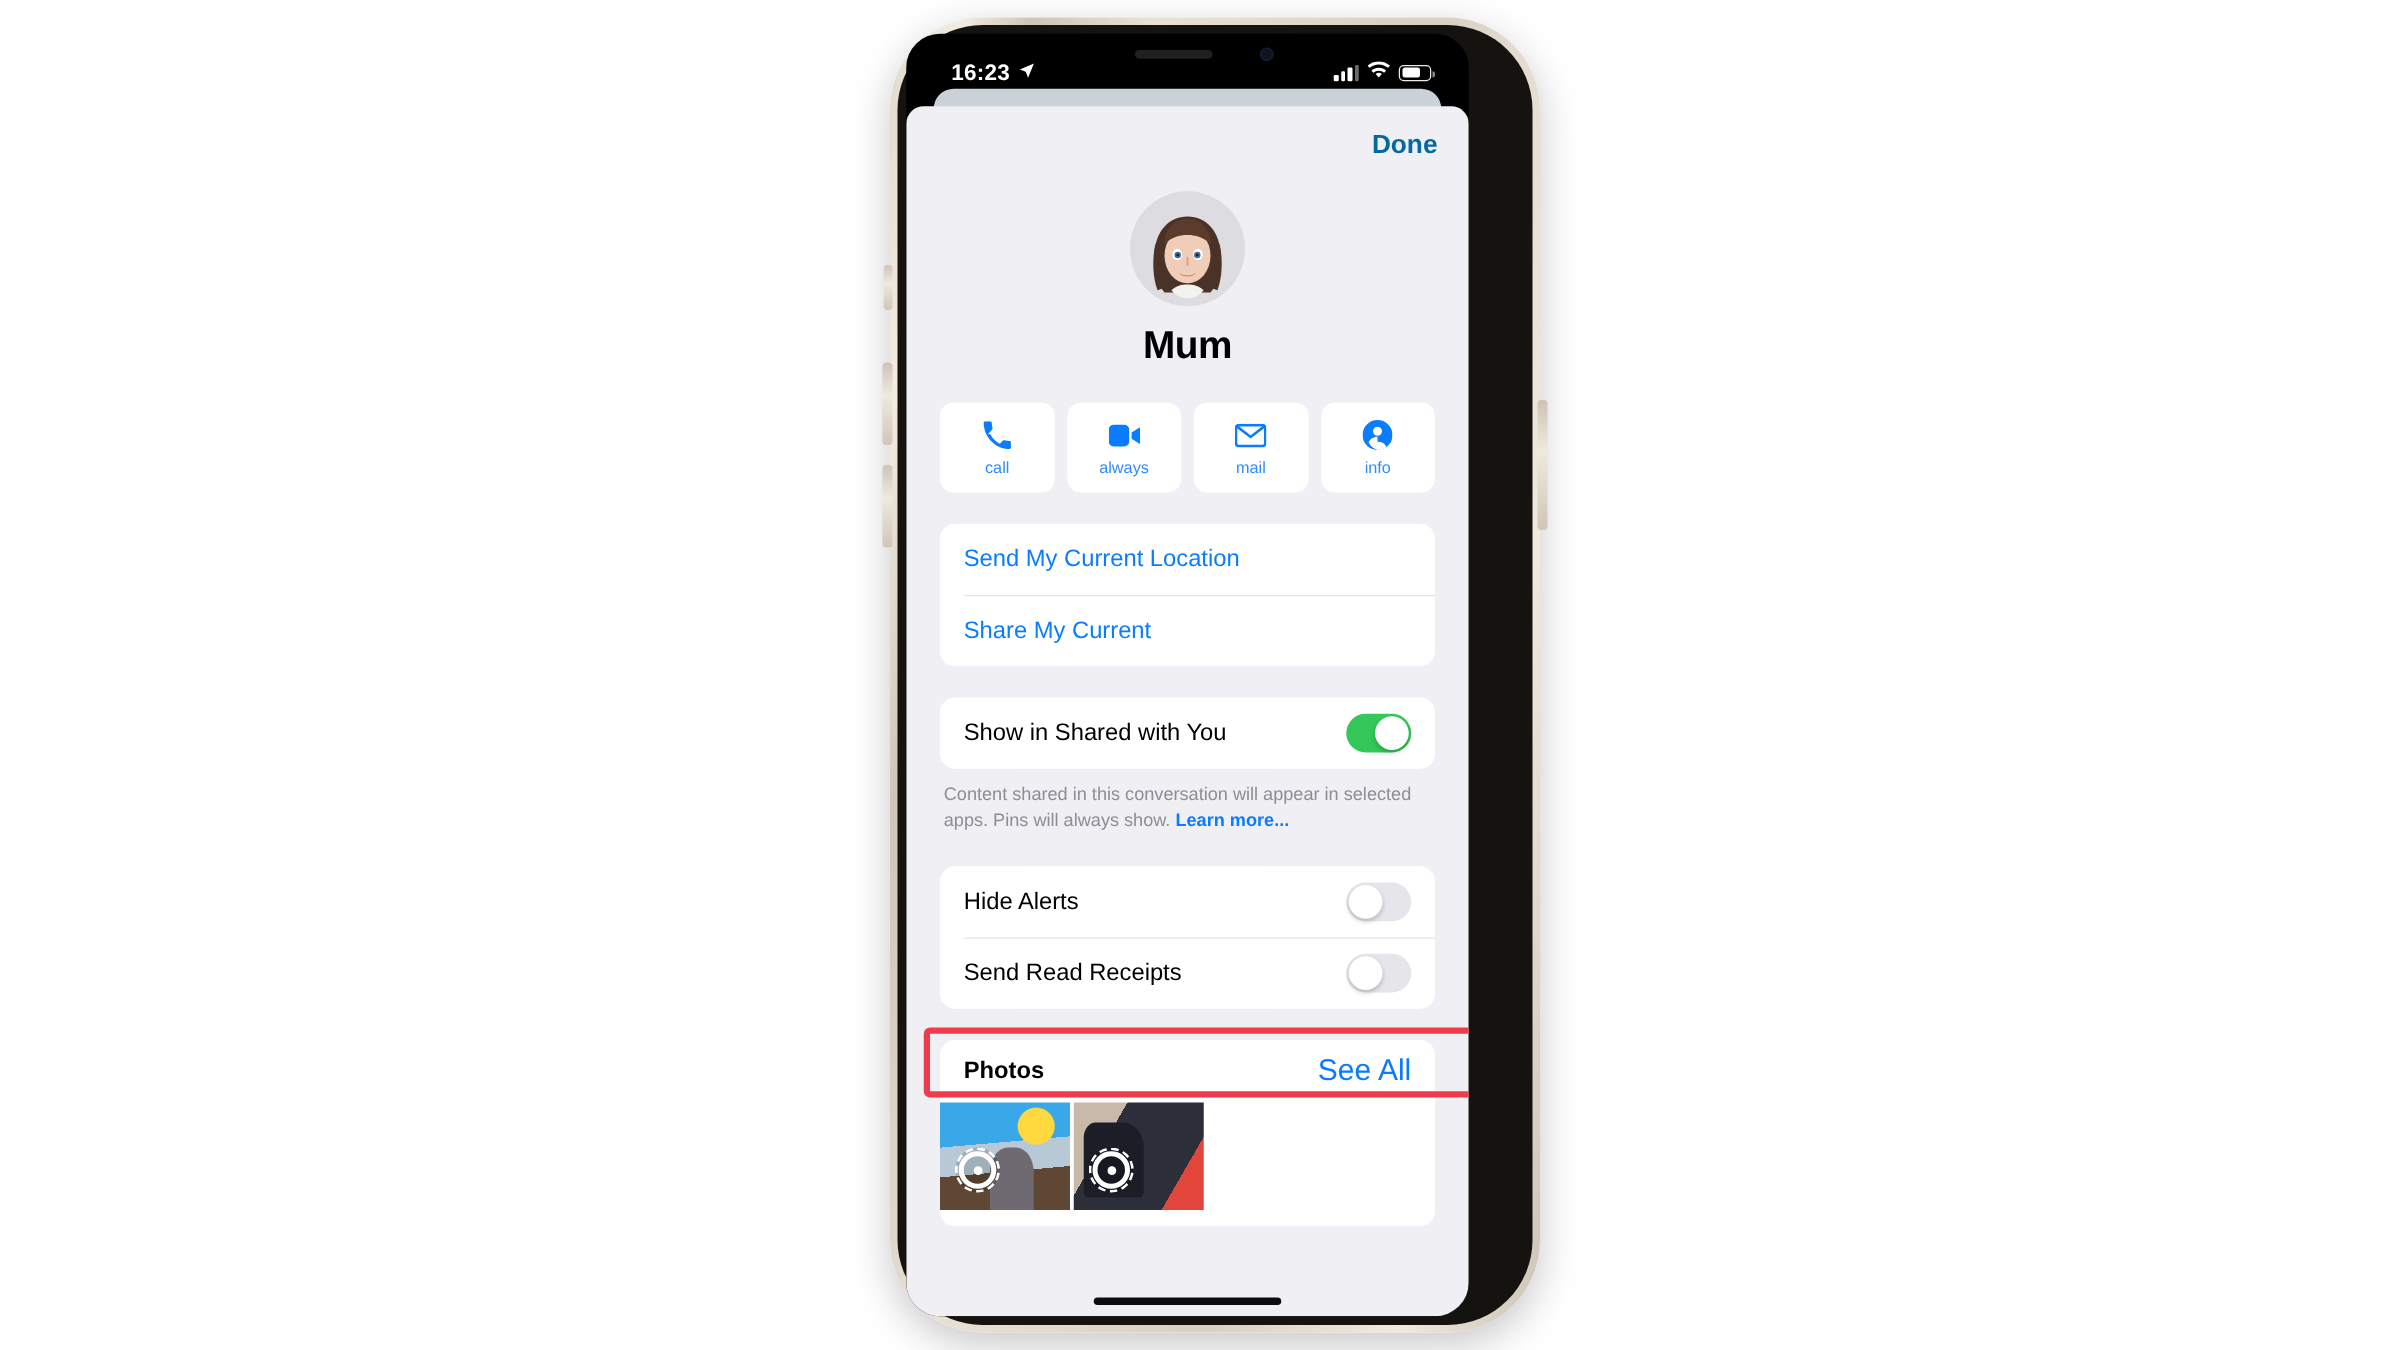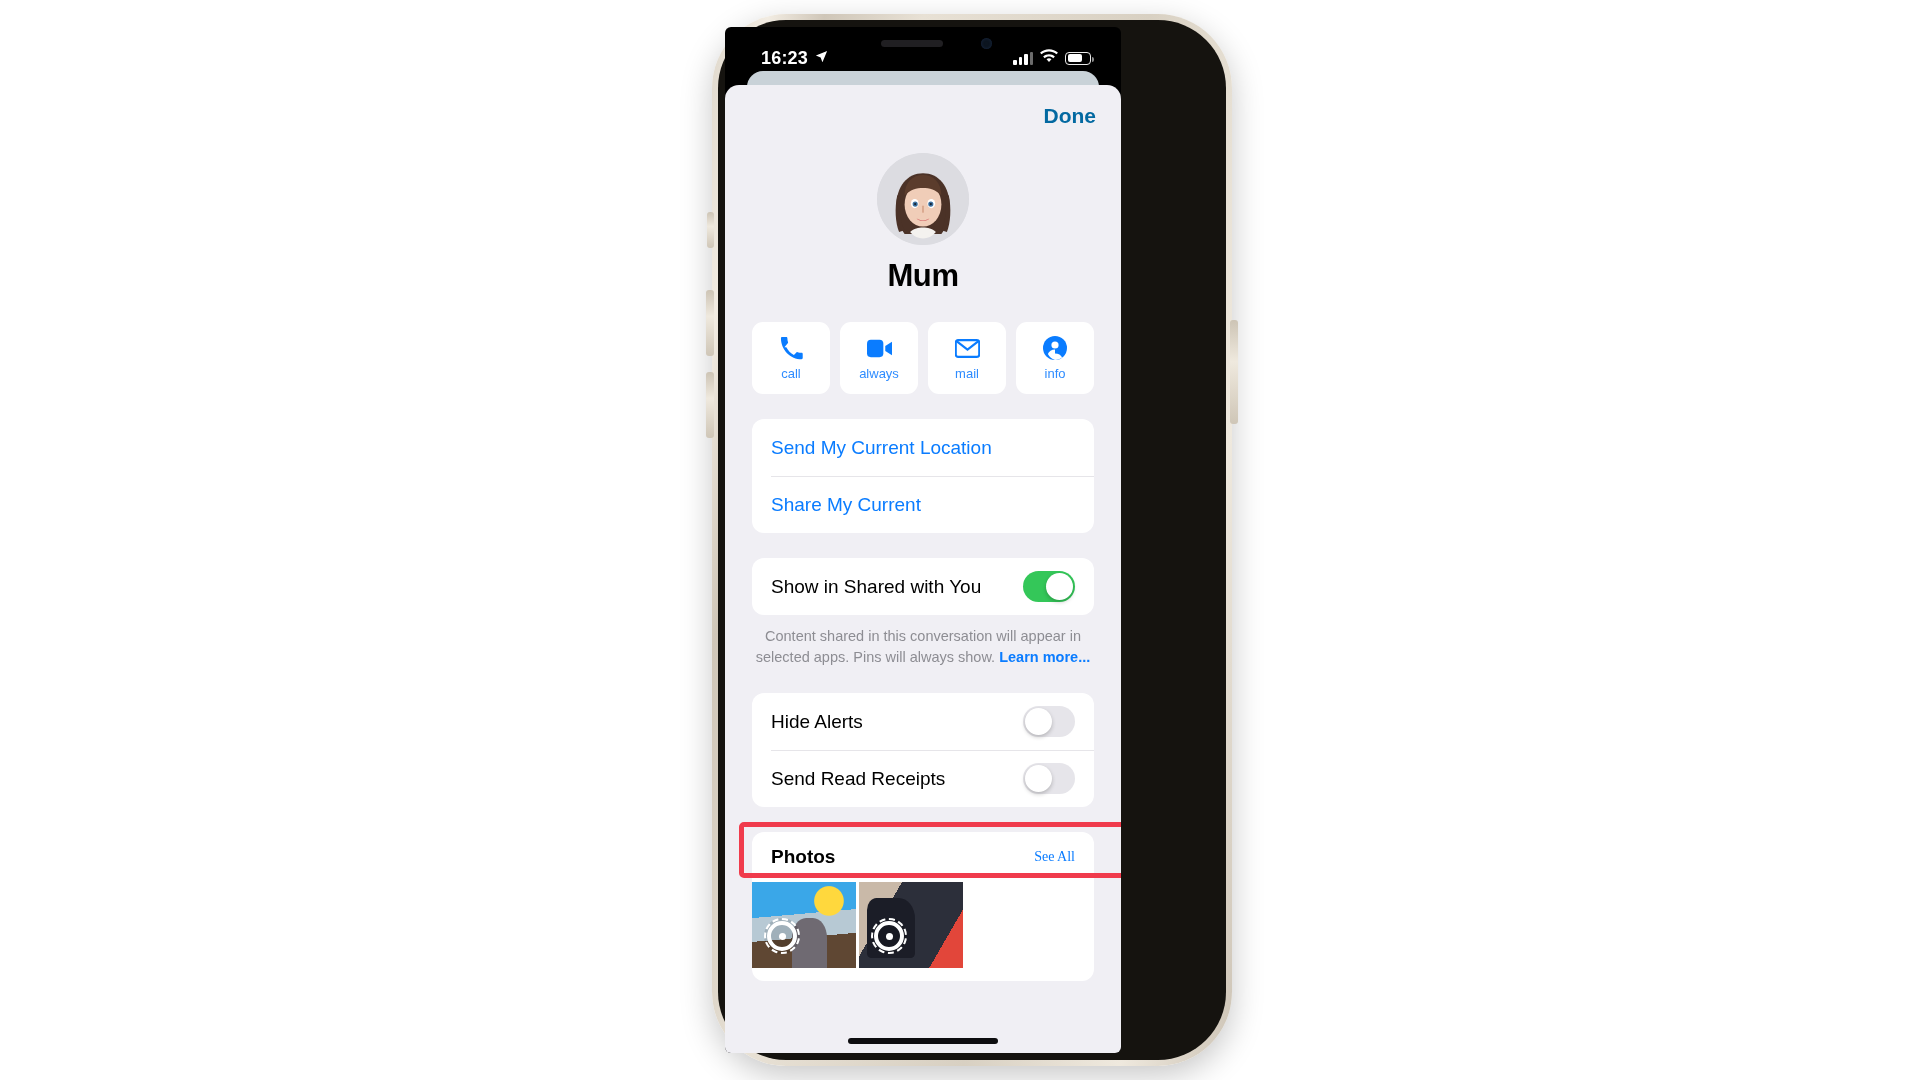--- a/index.html
+++ b/index.html
@@ -33,25 +33,24 @@
   .phone-mid {
     position: absolute;
     left: 6px; top: 6px;
     width: 508px; height: 1040px;
     border-radius: 68px;
     background: #15130f;
   }
   .screen {
     position: absolute;
     left: 13px; top: 13px;
-    width: 396px; height: 1026px;
-    border-radius: 6px;
+    width: 450px; height: 1026px;
+    border-radius: 27px;
     background: #000000;
     overflow: hidden;
-    text-align: center;
   }
 
   
   .btn-side {
     position: absolute;
     background: linear-gradient(180deg, #cdc4b5, #efe9de 40%, #cfc6b7);
     border-radius: 3px;
   }
   .btn-silent { left: 707px; top: 212px; width: 7px; height: 36px; }
   .btn-volup  { left: 706px; top: 290px; width: 8px; height: 66px; }
@@ -272,21 +271,21 @@
     border-radius: 12px;
     overflow: hidden;
     padding-bottom: 13px;
   }
   .photos-head {
     height: 50px;
     display: flex; align-items: center; justify-content: space-between;
     padding: 0 19px;
   }
   .photos-title { font-size: 19px; font-weight: bold; color: #000; }
-  .photos-seeall { font-size: 14px; color: #0a7cff; cursor: pointer; font-family: Liberation Serif, serif; }
+  .photos-seeall { font-size: 24px; color: #0a7cff; cursor: pointer; }
   .photos-strip { display: flex; gap: 3px; padding: 0 0 0 0; }
   .thumb {
     width: 104px; height: 86px;
     position: relative;
     overflow: hidden;
     flex: none;
     cursor: pointer;
   }
   .thumb.t1 {
     background:

